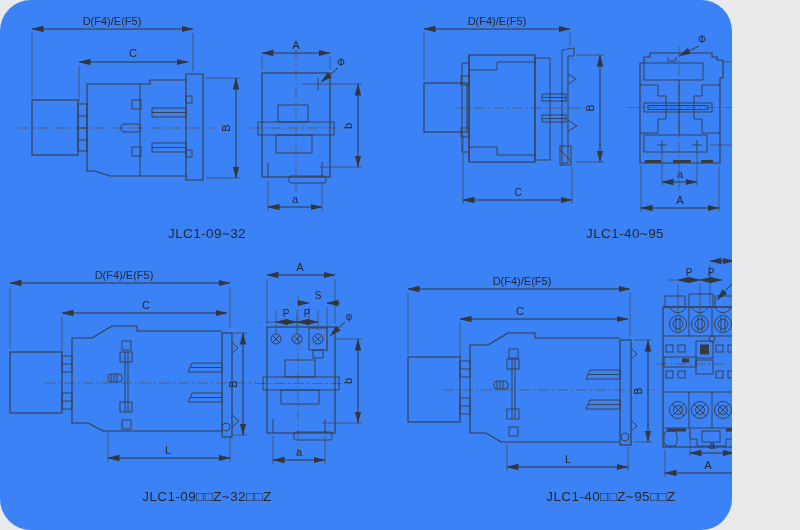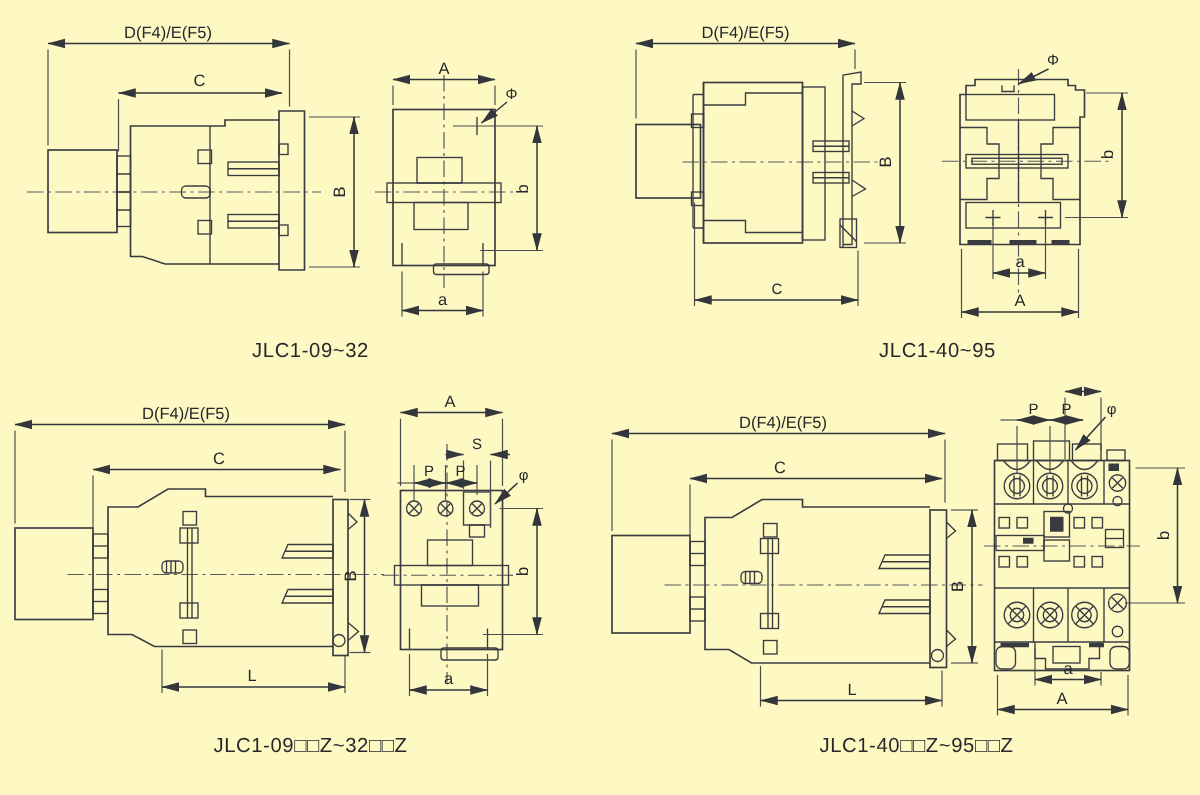--- a/index.html
+++ b/index.html
@@ -1,17 +1,17 @@
 <!DOCTYPE html>
 <html><head>
 <meta charset="utf-8">
 <style>
   html,body{margin:0;padding:0;background:#e9eaec;}
-  #stage{position:relative;width:800px;height:530px;background:#fef9c3;overflow:hidden;
-         font-family:"Liberation Sans",sans-serif;}
+  #stage{position:relative;width:732px;height:530px;background:#3b82f6;overflow:hidden;
+         font-family:"Liberation Sans",sans-serif;border-radius:31px;}
   svg{display:block}
   .ol{fill:none;stroke:#383b40;stroke-width:1.1;stroke-linejoin:miter;}
   .det{fill:none;stroke:#383b40;stroke-width:0.9;}
   .fill{fill:#383b40;stroke:none;}
   .dim{fill:none;stroke:#33363b;stroke-width:1;marker-start:url(#arr);marker-end:url(#arr);}
   .dime{fill:none;stroke:#33363b;stroke-width:1;marker-end:url(#arr);}
   .ext{fill:none;stroke:#4a4d52;stroke-width:0.8;}
   .cl{fill:none;stroke:#55585e;stroke-width:0.8;stroke-dasharray:11 3 2 3;}
   .thk{fill:none;stroke:#383b40;stroke-width:3;}
   text{fill:#26282c;font-size:11px;font-family:"Liberation Sans",sans-serif;}

